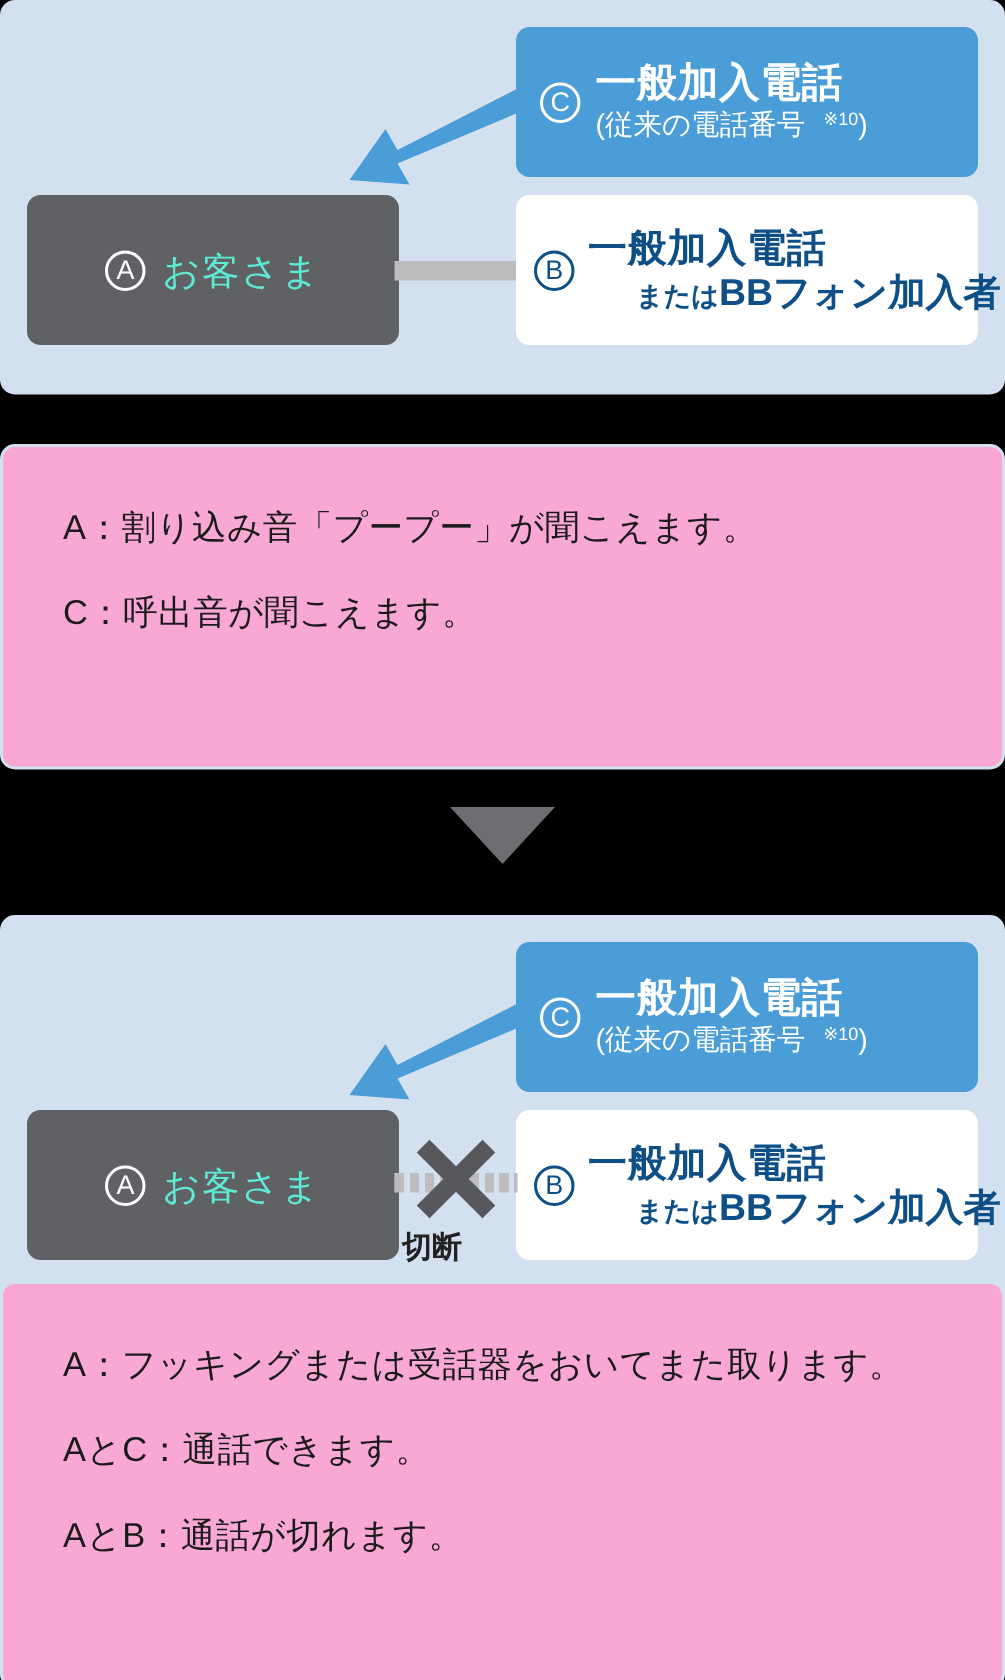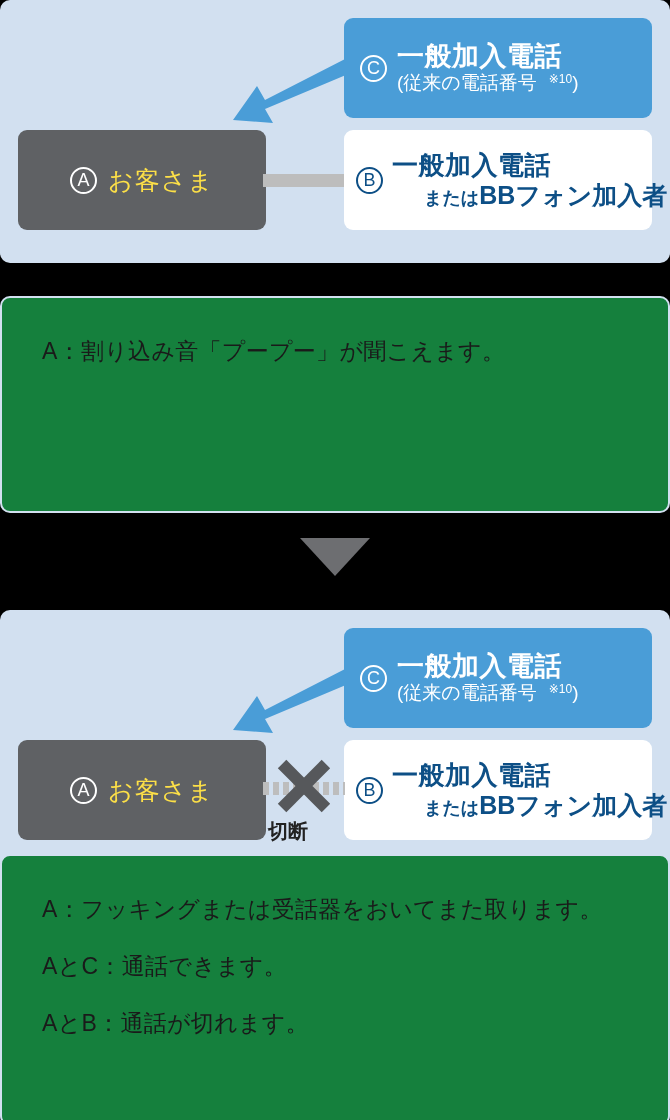--- a/index.html
+++ b/index.html
@@ -60,21 +60,21 @@
     line-height: 1;
   }
   .circle-letter.dark {
     width: 27px; height: 27px;
     border: 2px solid #0d4f86;
     color: #0d4f86;
     font-size: 18px;
     line-height: 1;
   }
   .customer-label {
-    color: #fde047;
+    color: #5eead4;
     font-size: 25px;
     font-weight: 500;
     letter-spacing: 1px;
   }
 
   
   .connector-bar {
     position: absolute;
     left: 263px;
     top: 174px;
@@ -206,21 +206,21 @@
     top: 30px;
     width: 130px;
     height: 100px;
   }
 
   
   .note-panel {
     position: absolute;
     left: 0;
     width: 670px;
-    background: #15803d;
+    background: #f9a8d4;
     border: 2px solid #d2e0f0;
     border-radius: 10px;
     padding: 42px 0 0 40px;
   }
   #note-1 { top: 296px; height: 217px; }
   #note-2 { top: 854px; height: 272px; }
 
   .note-line {
     color: #1a1a1a;
     font-size: 23px;
@@ -274,20 +274,21 @@
       <span class="texts">
         <div class="b-line-1">一般加入電話</div>
         <div class="b-line-2"><span class="small">または</span><span>BBフォン加入者</span></div>
       </span>
     </div>
 
   </div>
 
   <div class="note-panel" id="note-1">
     <div class="note-line">A：割り込み音「プープー」が聞こえます。</div>
+    <div class="note-line">C：呼出音が聞こえます。</div>
   </div>
 
   <div class="down-triangle"></div>
 
   <div class="diagram-panel" id="diagram-2">
 
     <svg class="arrow-svg" viewBox="0 0 130 100">
       <path d="M 122 28 L 40 70 L 32 56 L 8 90 L 48 93 L 40 79 L 128 42 Z" fill="#4a9dd7"></path>
     </svg>
 

